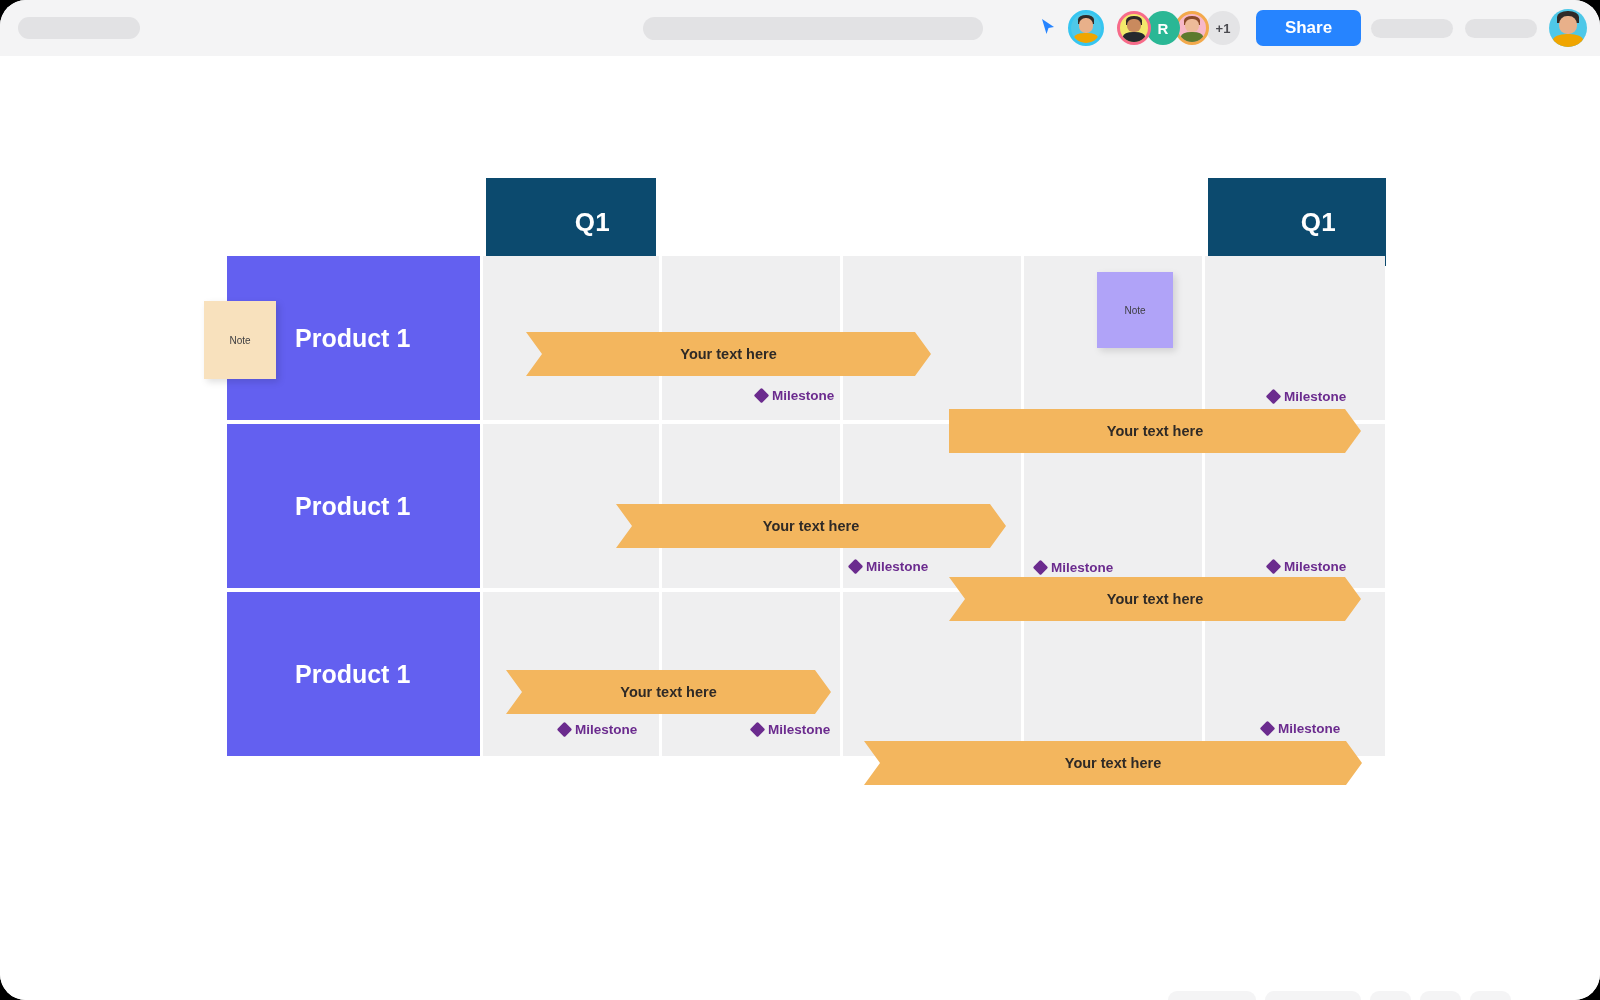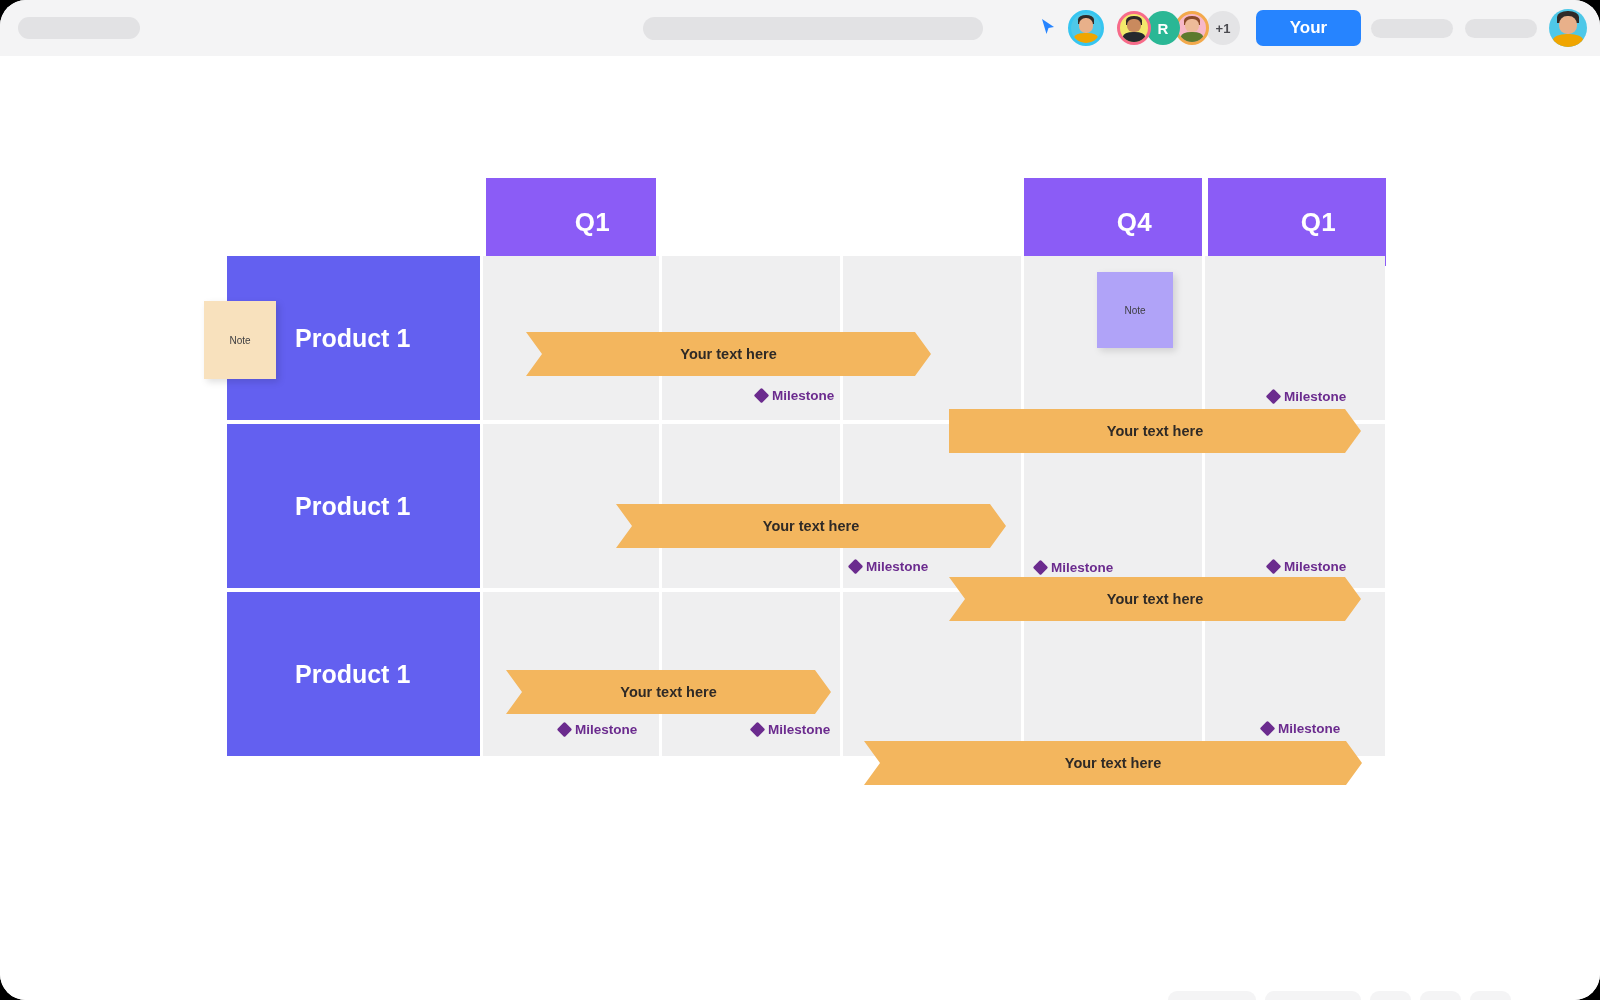--- a/index.html
+++ b/index.html
@@ -105,21 +105,21 @@
     width: 40px; height: 44px;
     display: flex; align-items: center; justify-content: center;
     cursor: pointer;
   }
 
   
   .canvas { position: absolute; left: 0; top: 56px; width: 1600px; height: 944px; background:#fff; }
 
   .qhead {
     position: absolute; height: 88px;
-    background: #8b5cf6; color: #fff;
+    background: #0c4a6e; color: #fff;
     display: flex; align-items: center; justify-content: center;
     font-size: 26px; font-weight: 700;
     letter-spacing: .3px;
     padding-left: 43px;
   }
   .rowcell {
     position: absolute;
     background: #efeff0;
   }
   .prodcell {
@@ -202,21 +202,21 @@
     </div>
     <div class="avatar av-3">
       <div class="face">
           <div class="hair" style="background:#8a4a2a"></div>
           <div class="skin" style="background:#edbb99"></div>
           <div class="body" style="background:#5c7a2e"></div>
         </div>
     </div>
     <div class="av-plus">+1</div>
 
-    <button class="share-btn">Your</button>
+    <button class="share-btn">Share</button>
 
     <div class="skel skel-r1"></div>
     <div class="skel skel-r2"></div>
 
     <div class="avatar av-right">
       <div class="face">
           <div class="hair"></div>
           <div class="skin"></div>
           <div class="body" style="background:#f0a500"></div>
         </div>
@@ -347,21 +347,20 @@
         <circle cx="4" cy="4" r="1.7"></circle>
           <circle cx="10" cy="4" r="1.7"></circle>
           <circle cx="16" cy="4" r="1.7"></circle>
       </svg>
     </div>
   </div>
 
   <div class="canvas">
 
     <div class="qhead" style="left:486px; top:122px; width:170px;">Q1</div>
-    <div class="qhead" style="left:1024px; top:122px; width:178px;">Q4</div>
     <div class="qhead" style="left:1208px; top:122px; width:178px;">Q1</div>
 
     <div class="prodcell" style="left:227px; top:200px; width:253px; height:164px;">Product 1</div>
     <div class="rowcell" style="left:483px; top:200px; width:176px; height:164px;"></div>
     <div class="rowcell" style="left:662px; top:200px; width:178px; height:164px;"></div>
     <div class="rowcell" style="left:843px; top:200px; width:178px; height:164px;"></div>
     <div class="rowcell" style="left:1024px; top:200px; width:178px; height:164px;"></div>
     <div class="rowcell" style="left:1205px; top:200px; width:180px; height:164px;"></div>
 
     <div class="prodcell" style="left:227px; top:368px; width:253px; height:164px;">Product 1</div>

